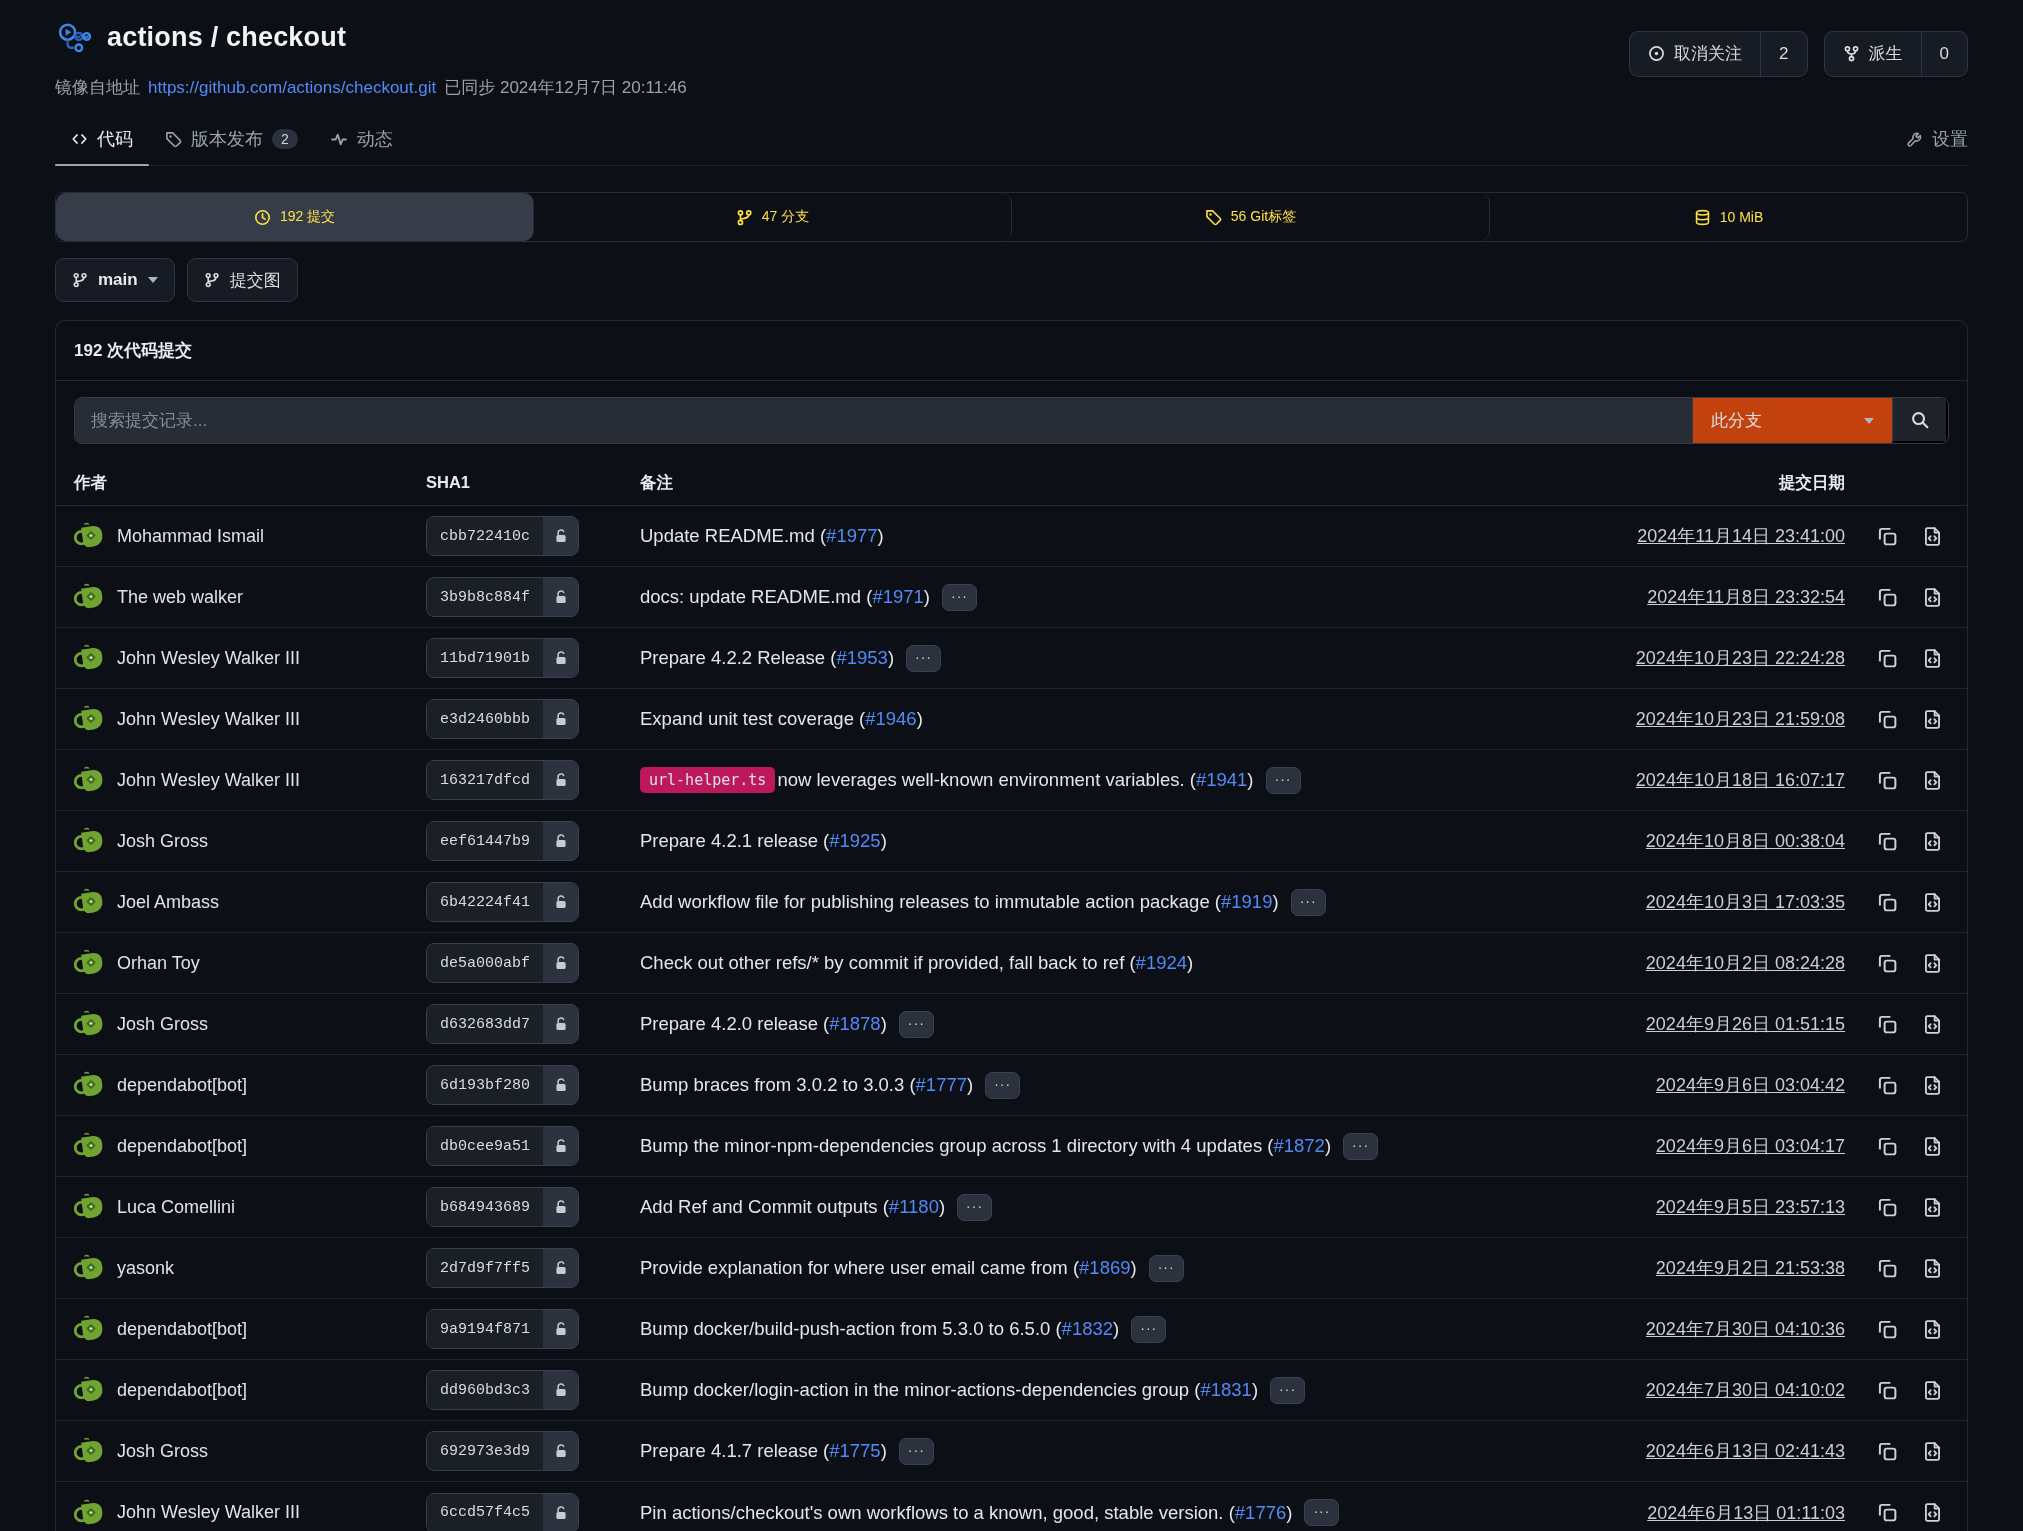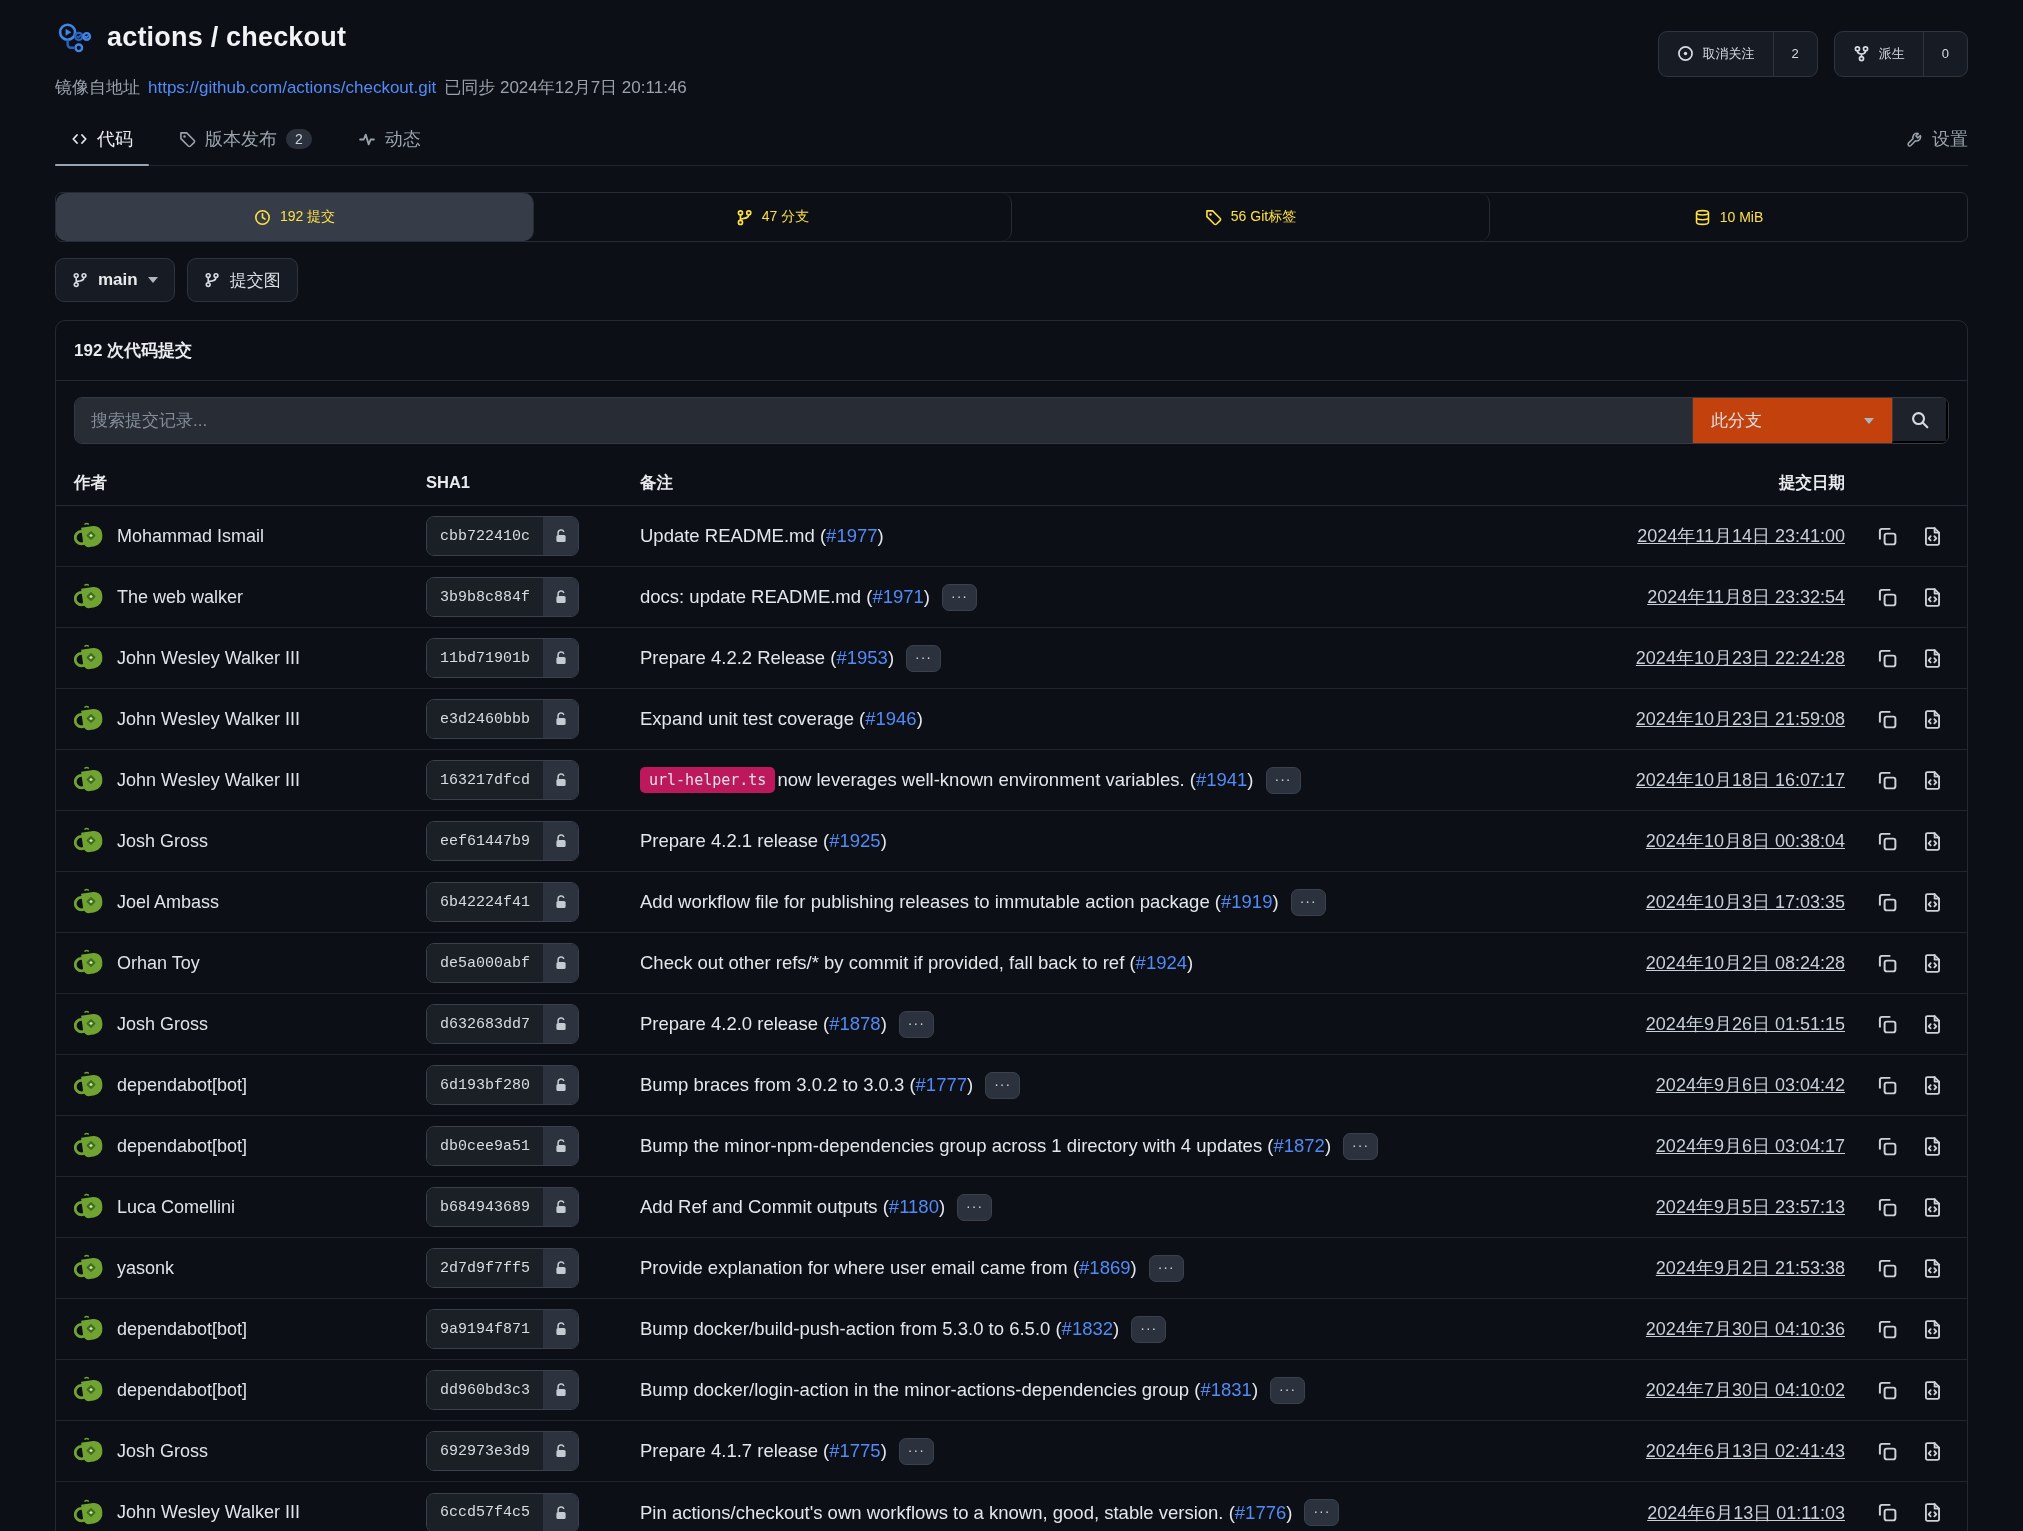--- a/index.html
+++ b/index.html
@@ -12,33 +12,33 @@
   }
   .container { padding:0 55px; }
 
   
   .top { display:flex; align-items:center; justify-content:space-between; margin-top:12px; height:50px; }
   .top-left { display:flex; align-items:center; gap:14px; }
   .repo-title { font-size:27px; font-weight:600; color:#f1f3f5; letter-spacing:.2px; cursor:pointer; }
   .top-right { display:flex; gap:16px; }
   .btn {
     display:flex; align-items:stretch; background:#171b23; border:1px solid #2e3440;
-    border-radius:9px; overflow:hidden; height:46px; color:#d8dce2; font-size:13px; cursor:pointer;margin-top:33px;
+    border-radius:9px; overflow:hidden; height:46px; color:#d8dce2; font-size:17px; cursor:pointer;margin-top:33px;
   }
   .btn-main { display:flex; align-items:center; gap:9px; padding:0 18px; }
   .btn-count { display:flex; align-items:center; padding:0 18px; border-left:1px solid #2e3440; }
   .icon { display:inline-flex; align-items:center; justify-content:center; color:inherit; }
 
   
   .mirror { margin-top:14px; font-size:17px; color:#9aa2ad; display:flex; gap:8px; align-items:center; }
   .mirror a { color:#528bf7; text-decoration:none; cursor:pointer; }
 
   
   .tabs { margin-top:16px; display:flex; align-items:flex-end; justify-content:space-between; border-bottom:1px solid #202631; }
-  .tabs-left { display:flex; gap:14px; }
+  .tabs-left { display:flex; }
   .tab { display:flex; align-items:center; gap:9px; padding:12px 16px 14px; font-size:18px; color:#9aa3ad; cursor:pointer; position:relative; }
   .tab.active { color:#e9ebee; }
   .tab.active::after { content:""; position:absolute; left:0; right:0; bottom:-1px; height:2px; background:#9aa4b0; border-radius:2px; }
   .tab-badge { background:#2c323d; color:#ccd1d9; border-radius:10px; font-size:14px; padding:2px 9px; }
   .tabs-right .tab { padding-right:0; }
 
   
   .stats { margin-top:26px; display:flex; border:1px solid #262c36; border-radius:7px; overflow:hidden; height:50px; }
   .stat { flex:1; display:flex; align-items:center; justify-content:center; gap:9px; font-size:14px; color:#fde047; cursor:pointer; border-right:1px solid #262c36; background:transparent;border-radius:10px; }
   .stat:last-child { border-right:none; }

